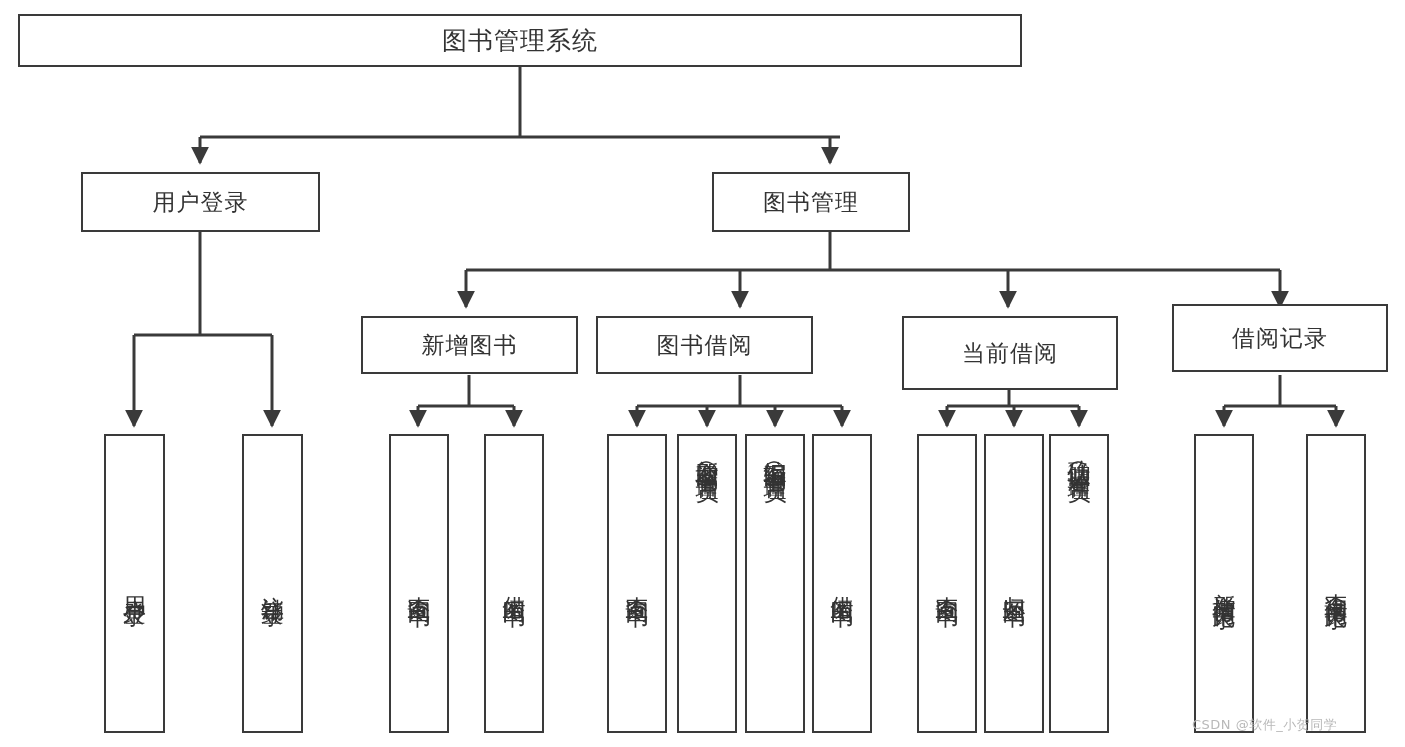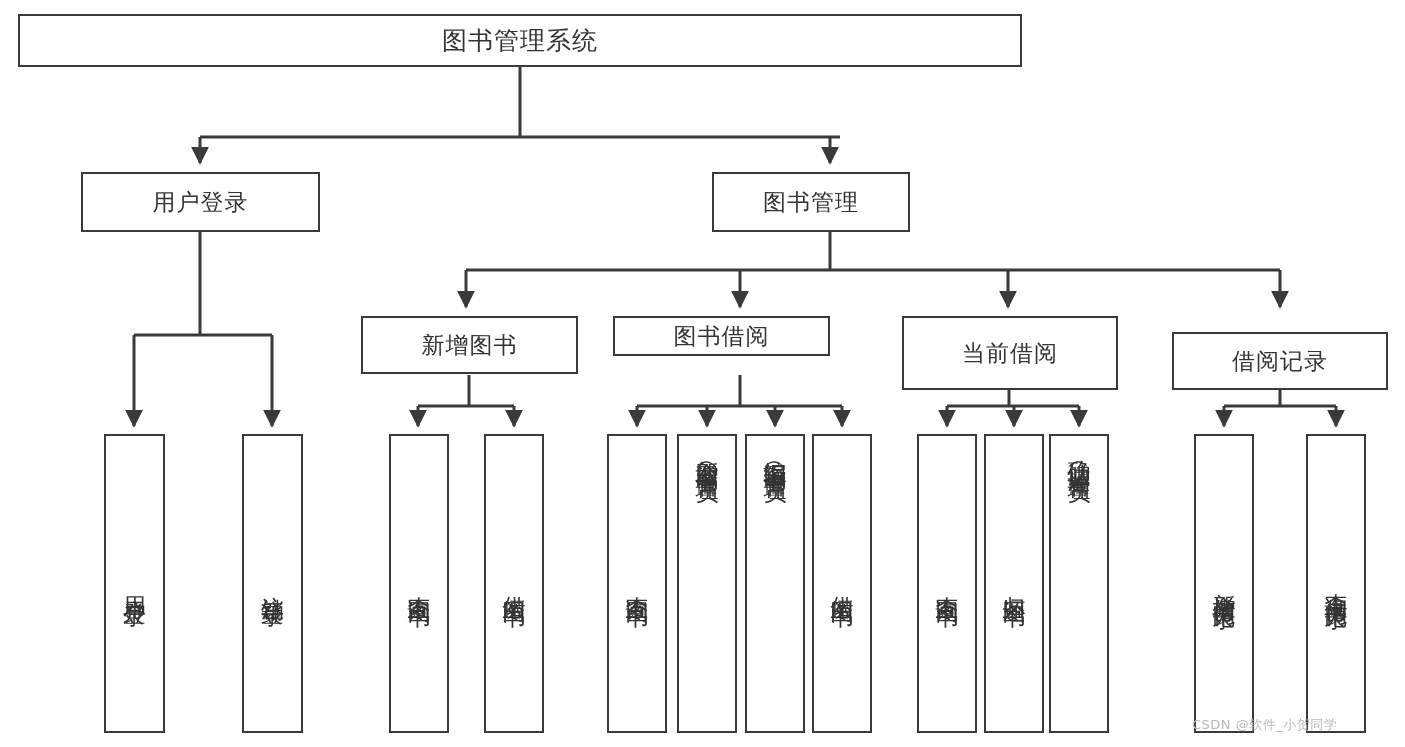--- a/index.html
+++ b/index.html
@@ -133,27 +133,27 @@
   <div class="node node-l1" style="left:81px; top:172px; width:239px; height:60px;">
     <span>用户登录</span>
   </div>
   <div class="node node-l1" style="left:712px; top:172px; width:198px; height:60px;">
     <span>图书管理</span>
   </div>
 
   <div class="node node-l2" style="left:361px; top:316px; width:217px; height:58px;">
     <span>新增图书</span>
   </div>
-  <div class="node node-l2" style="left:613px; top:316px; width:217px; height:40px;">
+  <div class="node node-l2" style="left:596px; top:316px; width:217px; height:58px;">
     <span>图书借阅</span>
   </div>
   <div class="node node-l2" style="left:902px; top:316px; width:216px; height:74px;">
     <span>当前借阅</span>
   </div>
-  <div class="node node-l2" style="left:1172px; top:332px; width:216px; height:58px;">
+  <div class="node node-l2" style="left:1172px; top:304px; width:216px; height:68px;">
     <span>借阅记录</span>
   </div>
 
   <div class="node node-leaf" style="left:104px; top:434px; width:61px; height:299px;">
     <span>用户登录</span>
   </div>
   <div class="node node-leaf" style="left:242px; top:434px; width:61px; height:299px;">
     <span>注销登录</span>
   </div>
 

